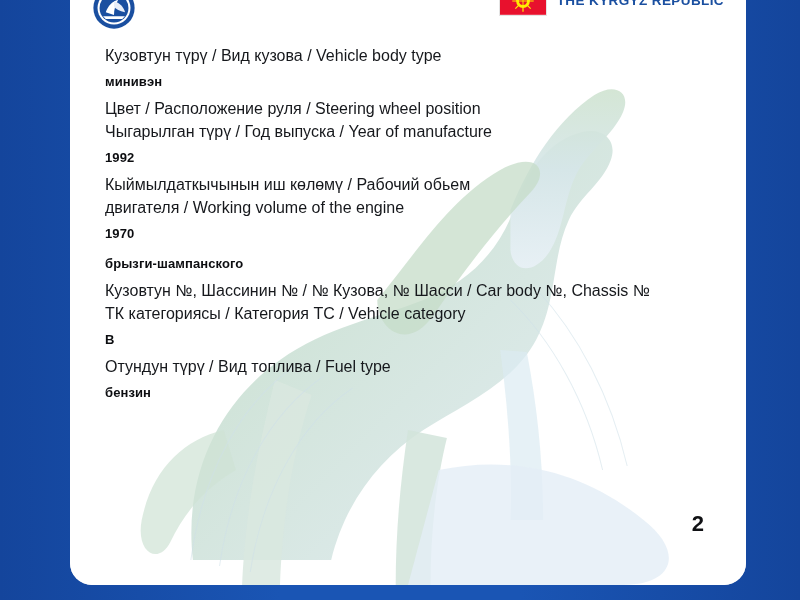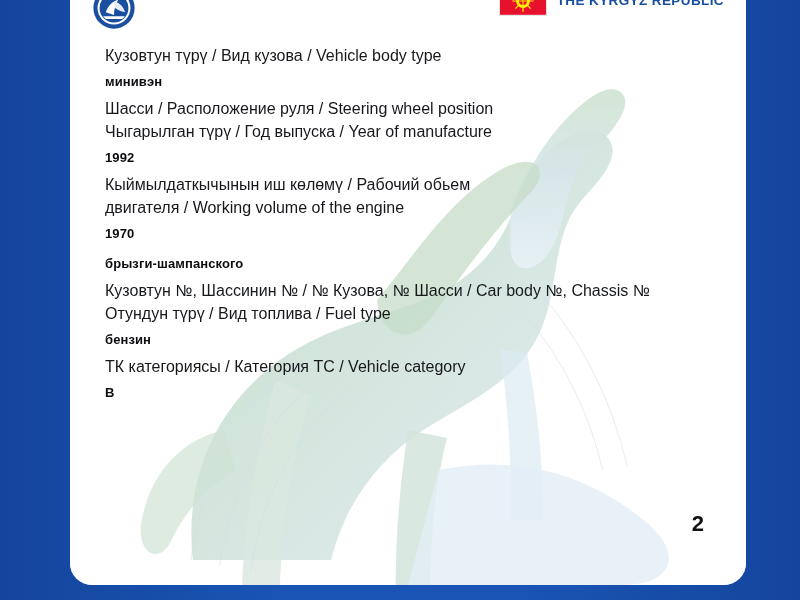--- a/index.html
+++ b/index.html
@@ -196,41 +196,41 @@
       <div class="header-right-title">THE KYRGYZ REPUBLIC</div>
     </div>
   </div>
 
   <div class="fields">
     <div class="field">
       <div class="field-label">Кузовтун түрү / Вид кузова / Vehicle body type</div>
       <div class="field-value">минивэн</div>
     </div>
     <div class="field">
-      <div class="field-label">Шасси / Расположение руля / Steering wheel position</div>
+      <div class="field-label">Цвет / Расположение руля / Steering wheel position</div>
     </div>
     <div class="field">
       <div class="field-label">Чыгарылган түрү / Год выпуска / Year of manufacture</div>
       <div class="field-value">1992</div>
     </div>
     <div class="field">
       <div class="field-label">Кыймылдаткычынын иш көлөмү / Рабочий обьем
 двигателя / Working volume of the engine</div>
       <div class="field-value">1970</div>
     </div>
     <div class="field">
       <div class="field-value">брызги-шампанского</div>
     </div>
     <div class="field">
       <div class="field-label">Кузовтун №, Шассинин № / № Кузова, № Шасси / Car body №,  Chassis №</div>
     </div>
     <div class="field">
+      <div class="field-label">ТК категориясы / Категория ТС / Vehicle category</div>
+      <div class="field-value">B</div>
+    </div>
+    <div class="field">
       <div class="field-label">Отундун түрү / Вид топлива / Fuel type</div>
       <div class="field-value">бензин</div>
     </div>
-    <div class="field">
-      <div class="field-label">ТК категориясы / Категория ТС / Vehicle category</div>
-      <div class="field-value">B</div>
-    </div>
   </div>
 
   <div class="page-number">2</div>
 </div>
 
 </body></html>

